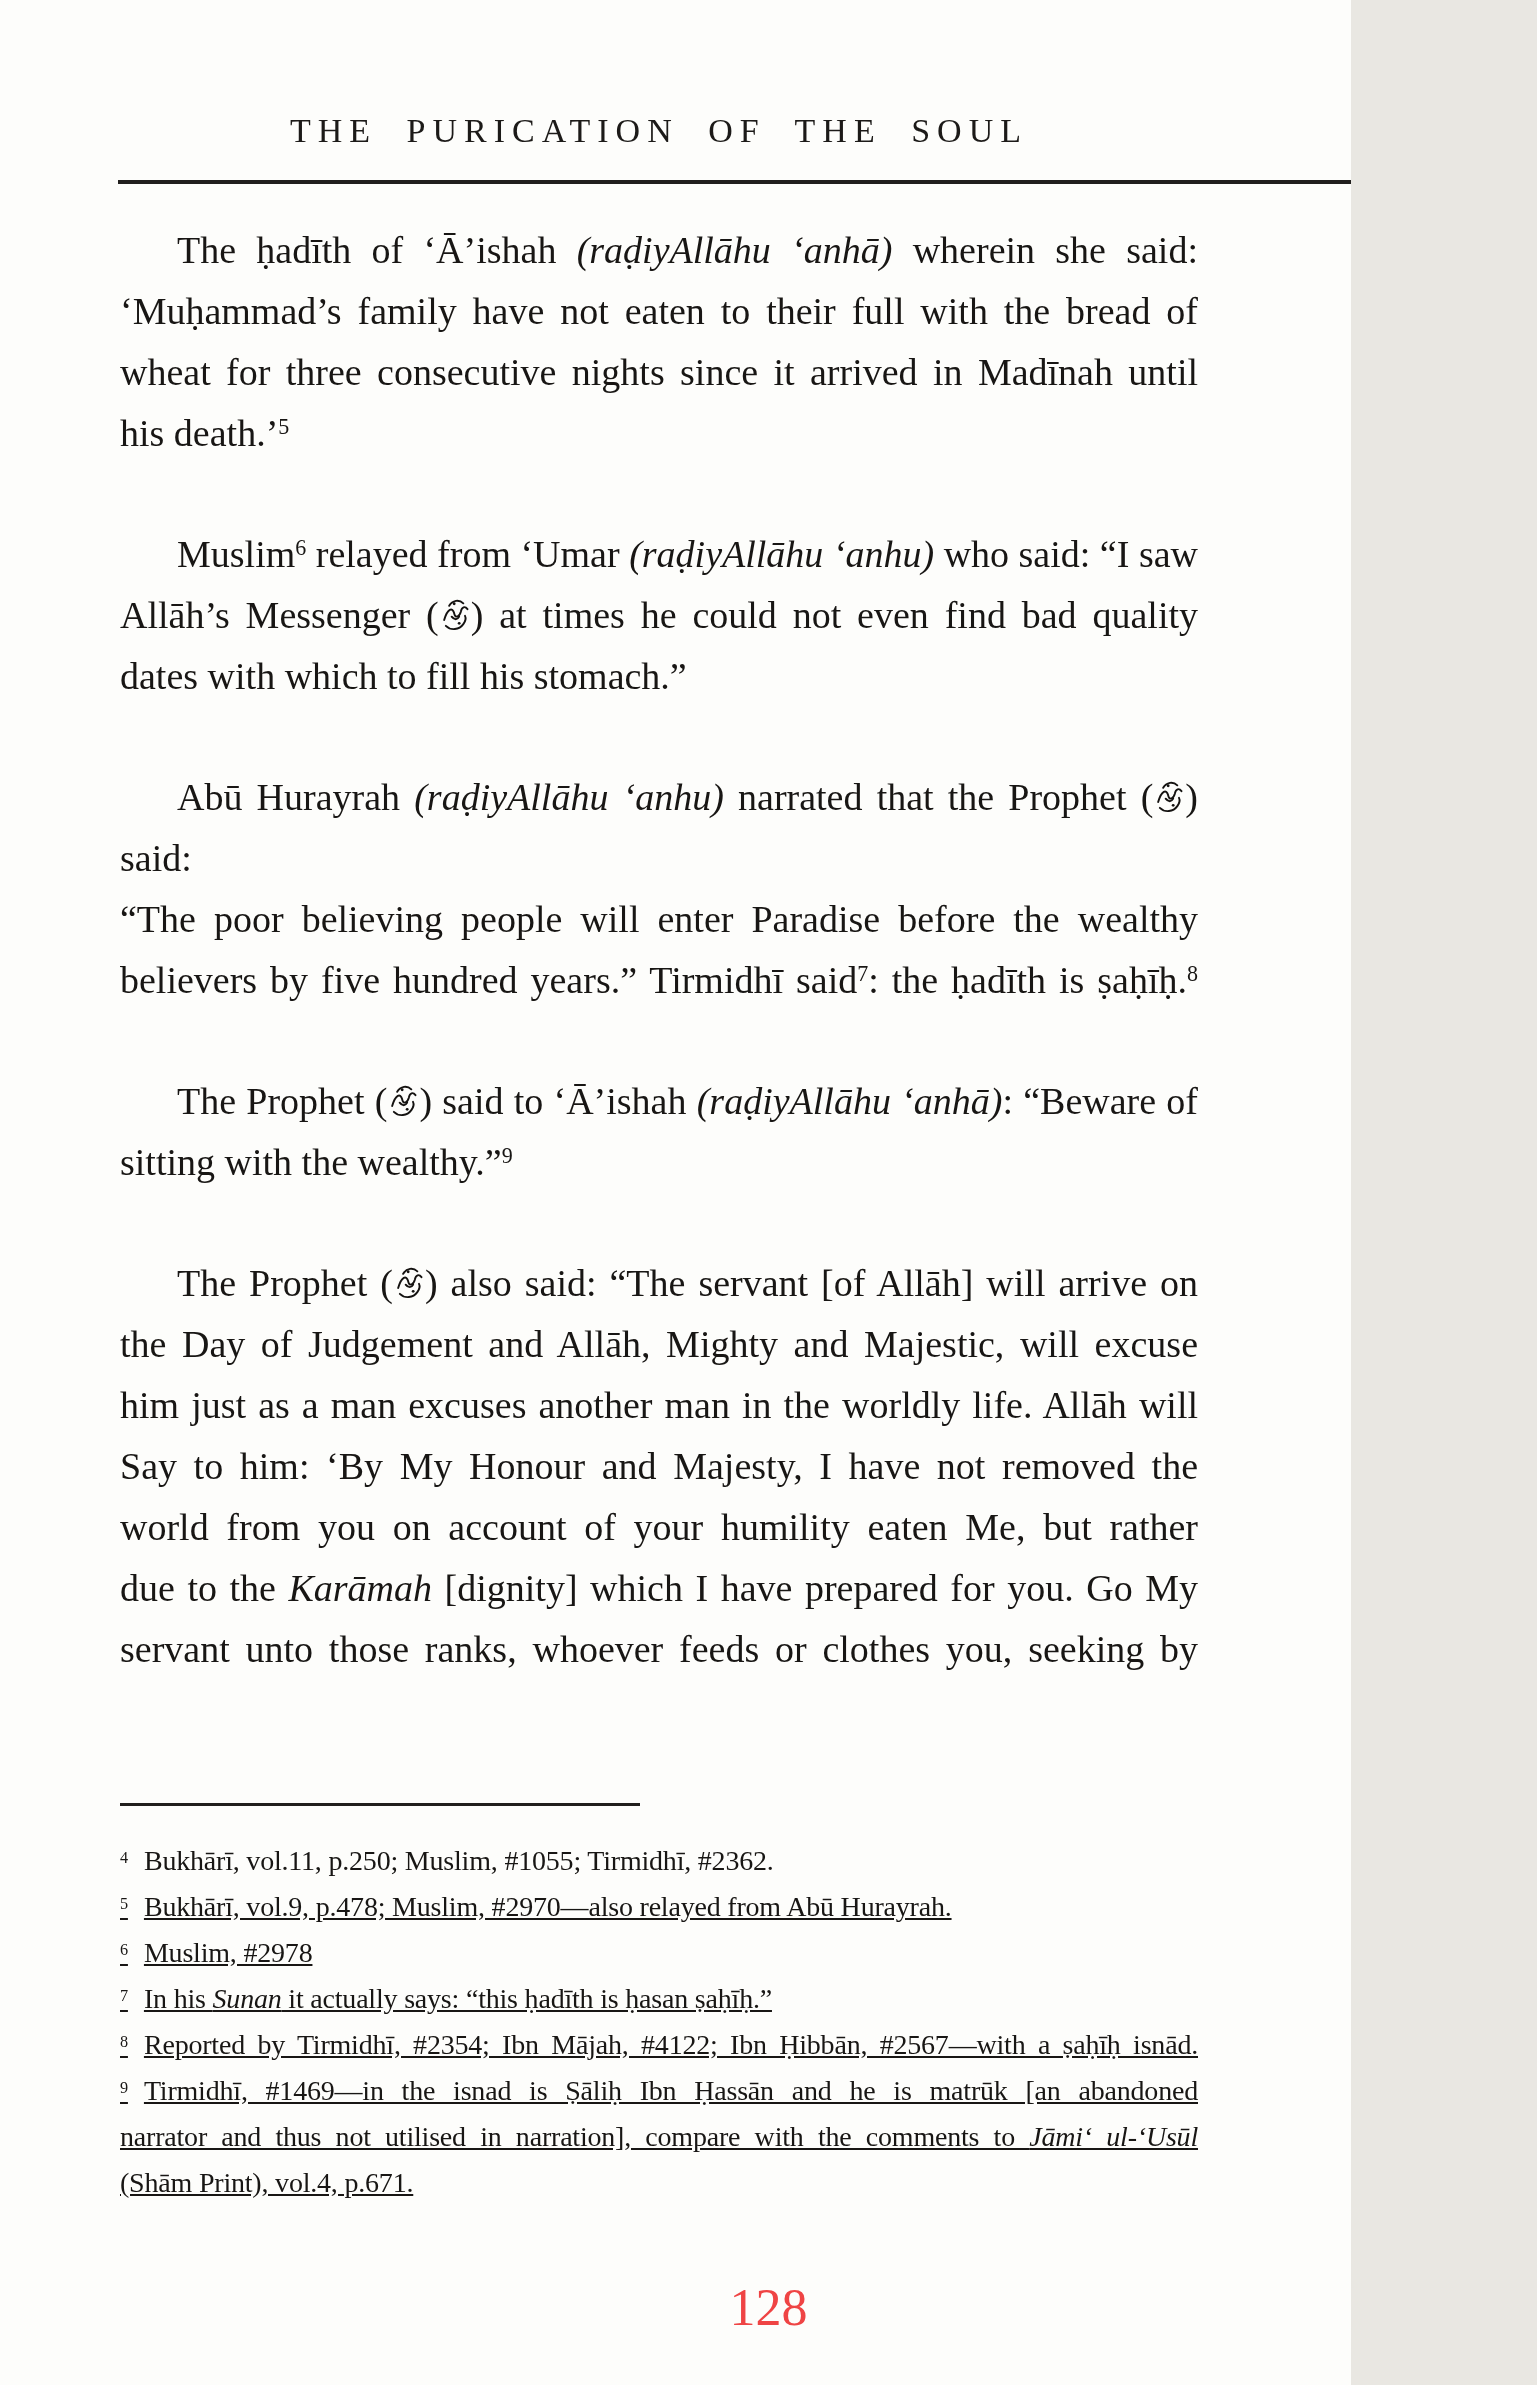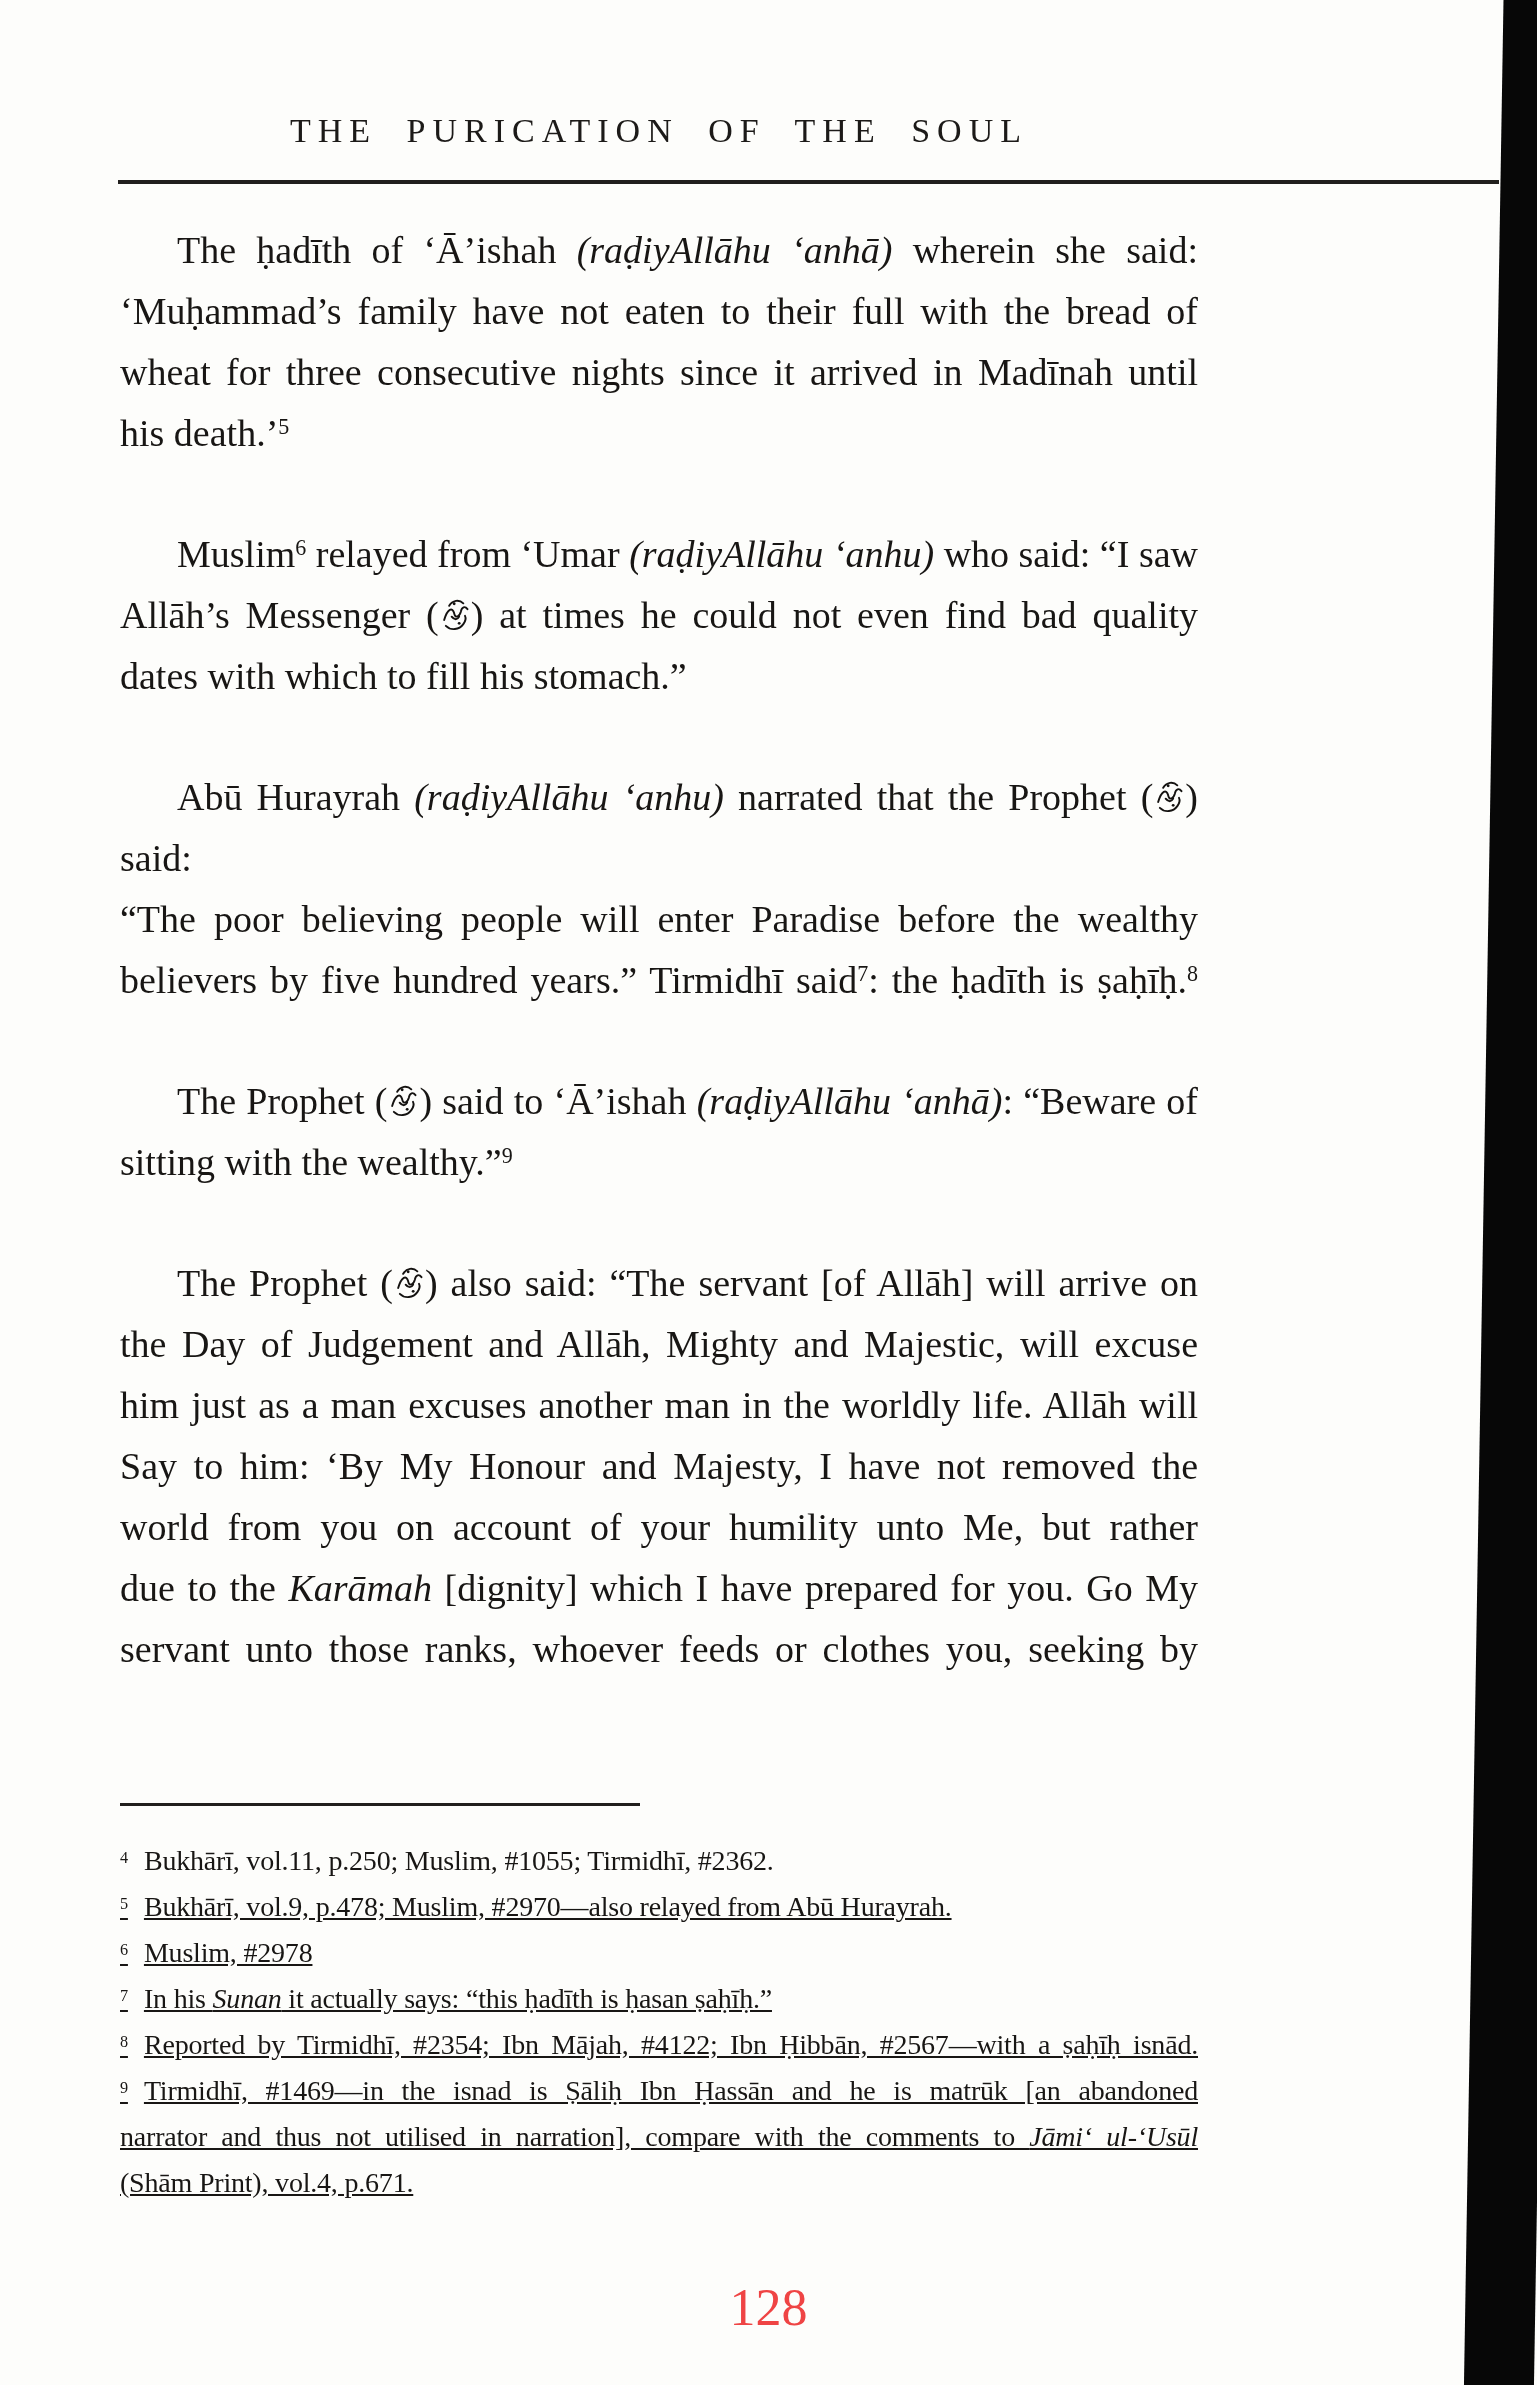--- a/index.html
+++ b/index.html
@@ -3,21 +3,21 @@
 <meta charset="utf-8">
 <style>
   html, body { margin: 0; padding: 0; }
   body {
     width: 1537px; height: 2385px;
     background: #e9e7e2;
     font-family: "Liberation Serif", "DejaVu Serif", serif;
   }
   .page {
     position: relative;
-    width: 1537px; height: 2385px;
+    width: 1351px; height: 2385px;
     background: #fdfdfb;
     overflow: hidden;
     color: #181614;
   }
   .scan-edge {
     position: absolute;
     left: 1504px; top: -30px;
     width: 70px; height: 2470px;
     background: #070707;
     transform: rotate(0.95deg);
@@ -143,21 +143,21 @@
     <path d="M5 28 C9 14, 15 12, 17 20 C18 26, 23 25, 25 18 C26 12, 30 11, 33 15"></path>
     <path d="M7 35 C13 41, 23 40, 28 33 C30.5 29.5, 31.5 26, 30 23"></path>
     <path d="M11 11 C15 4, 23 3, 28 8"></path>
     <path d="M14 24 C17 28, 21 28, 23 24"></path>
     <circle cx="17" cy="8.5" r="1.7" fill="#141210" stroke="none"></circle>
     <circle cx="23" cy="32" r="1.7" fill="#141210" stroke="none"></circle>
   </svg><span>) also said: “The servant [of Allāh] will arrive on</span></div>
         <div class="line j"><span>the Day of Judgement and Allāh, Mighty and Majestic, will excuse</span></div>
         <div class="line j"><span>him just as a man excuses another man in the worldly life. Allāh will</span></div>
         <div class="line j"><span>Say to him: ‘By My Honour and Majesty, I have not removed the</span></div>
-        <div class="line j"><span>world from you on account of your humility unto Me, but rather</span></div>
+        <div class="line j"><span>world from you on account of your humility eaten Me, but rather</span></div>
         <div class="line j"><span>due to the </span><i>Karāmah</i><span> [dignity] which I have prepared for you. Go My</span></div>
         <div class="line j"><span>servant unto those ranks, whoever feeds or clothes you, seeking by</span></div>
       </div>
     </div>
 
   <div class="fn-rule"></div>
 
   <div class="fn-block" id="fn-block">
       <div class="para">
         <div class="line"><sup>4</sup><span>Bukhārī, vol.11, p.250; Muslim, #1055; Tirmidhī, #2362.</span></div>

